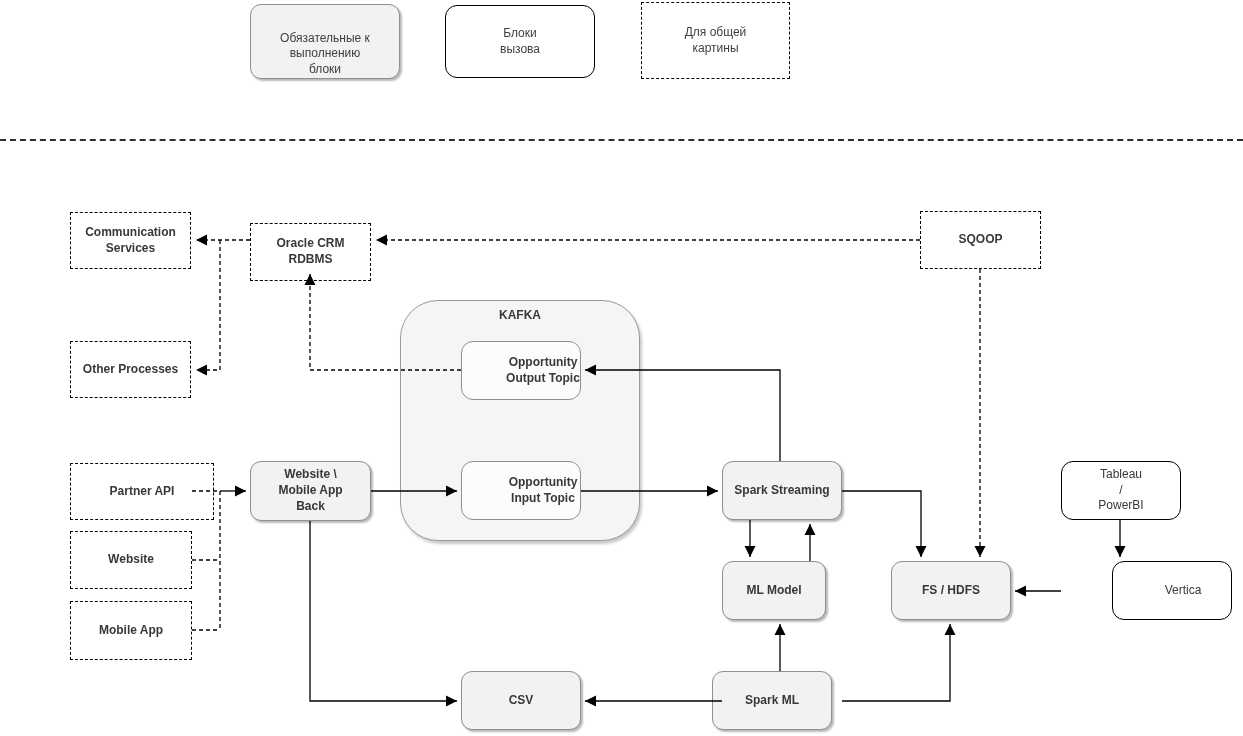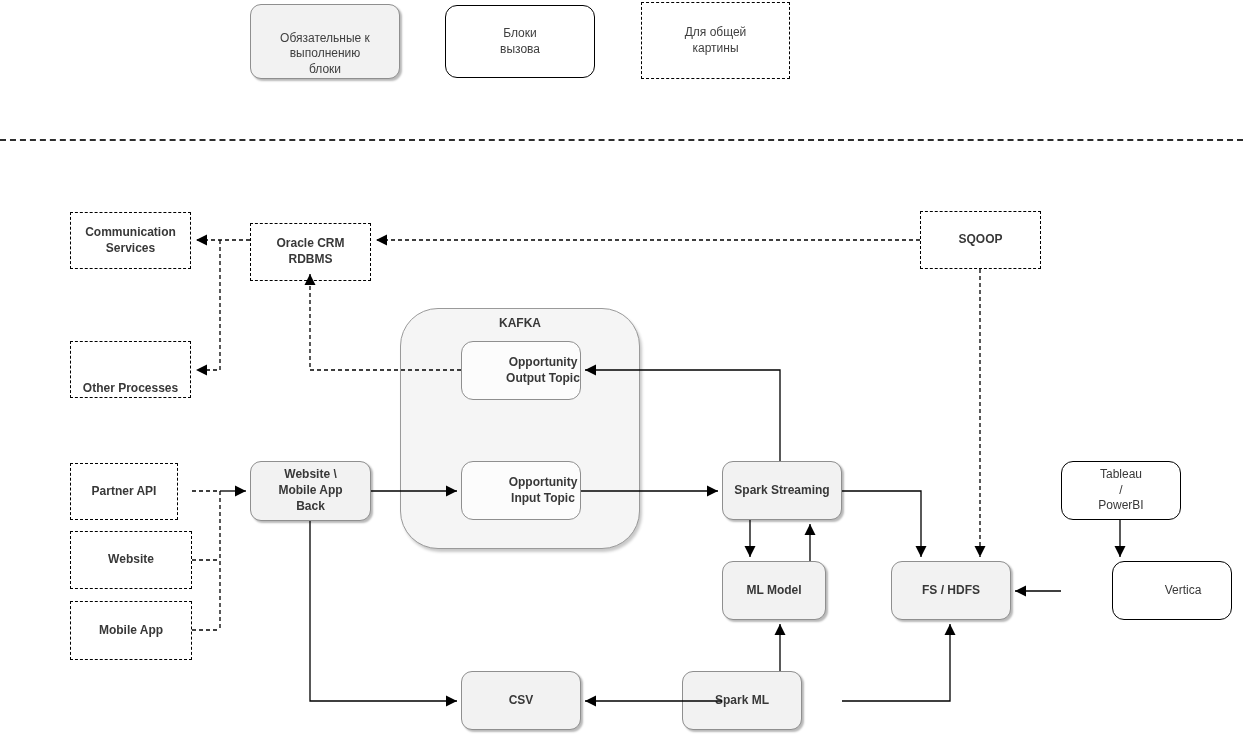--- a/index.html
+++ b/index.html
@@ -65,38 +65,38 @@
       <div>Communication</div>
       <div>Services</div>
     </div>
     <div class="node node-dashed" style="left: 250px; top: 211px; width: 121px; height: 58px; margin-top: 12px;">
       <div>Oracle CRM</div>
       <div>RDBMS</div>
     </div>
     <div class="node node-dashed" style="left: 920px; top: 211px; width: 121px; height: 58px;">
       <div>SQOOP</div>
     </div>
-    <div class="node node-dashed" style="left: 70px; top: 341px; width: 121px; height: 57px; justify-content: flex-end;">
+    <div class="node node-dashed" style="left: 70px; top: 341px; width: 121px; height: 57px;">
       <div>Other Processes</div>
     </div>
-    <div class="node node-dashed" style="left: 70px; top: 463px; width: 108px; height: 57px;">
+    <div class="node node-dashed" style="left: 70px; top: 463px; width: 144px; height: 57px;">
       <div>Partner API</div>
     </div>
     <div class="node node-dashed" style="left: 70px; top: 531px; width: 122px; height: 58px;">
       <div>Website</div>
     </div>
     <div class="node node-dashed" style="left: 70px; top: 601px; width: 122px; height: 59px;">
       <div>Mobile App</div>
     </div>
     <div class="node node-gray" style="left: 250px; top: 461px; width: 121px; height: 60px;">
       <div>Website \</div>
       <div>Mobile App</div>
       <div>Back</div>
     </div>
-    <div class="node node-container" style="left: 400px; top: 300px; width: 240px; height: 241px; margin-top: 8px;">
+    <div class="node node-container" style="left: 400px; top: 300px; width: 240px; height: 241px;">
       <div>KAFKA</div>
     </div>
     <div class="node node-inner" style="left: 461px; top: 341px; width: 120px; height: 59px;">
       <div>Opportunity</div>
       <div>Output Topic</div>
     </div>
     <div class="node node-inner" style="left: 461px; top: 461px; width: 120px; height: 59px;">
       <div>Opportunity</div>
       <div>Input Topic</div>
     </div>
@@ -113,21 +113,21 @@
       <div>Tableau</div>
       <div>/</div>
       <div>PowerBI</div>
     </div>
     <div class="node node-call" style="left: 1112px; top: 561px; width: 120px; height: 59px; padding-left: 22px;">
       <div>Vertica</div>
     </div>
     <div class="node node-gray" style="left: 461px; top: 671px; width: 120px; height: 59px;">
       <div>CSV</div>
     </div>
-    <div class="node node-gray" style="left: 682px; top: 671px; width: 120px; height: 59px;">
+    <div class="node node-gray" style="left: 712px; top: 671px; width: 120px; height: 59px;">
       <div>Spark ML</div>
     </div>
   </div>
 
 <svg id="edge-layer" width="1243" height="736">
   <defs>
     <marker id="arrowhead" viewBox="0 0 10 10" refX="10" refY="5" markerWidth="8.5" markerHeight="8.5" orient="auto-start-reverse">
       <path d="M0,0 L10,5 L0,10 z" fill="#000000"></path>
     </marker>
   </defs>

